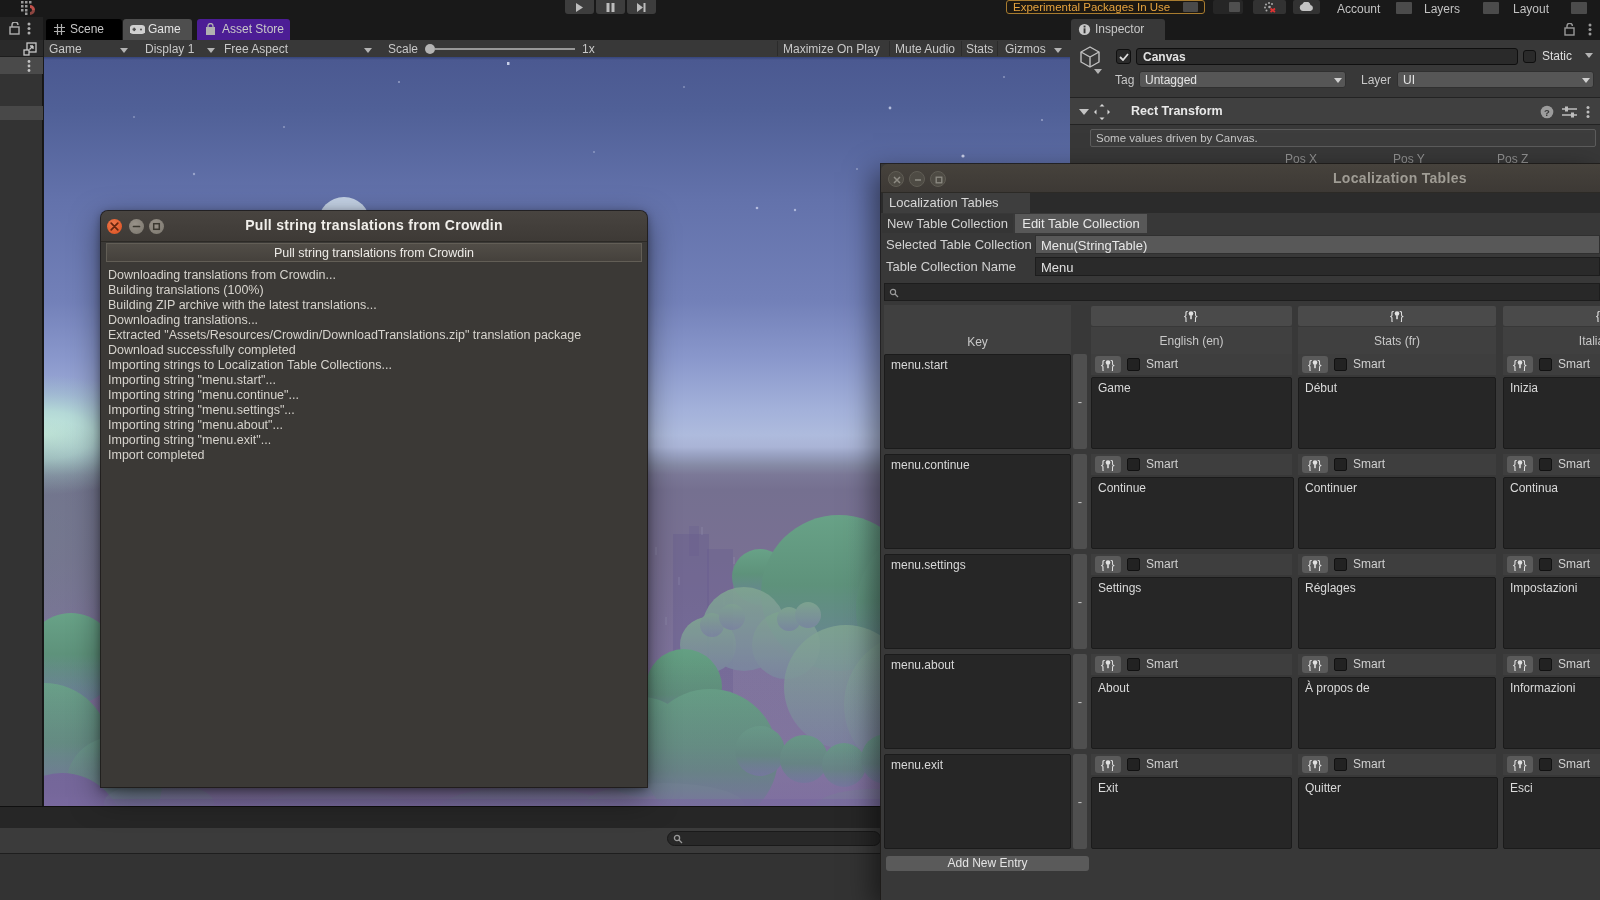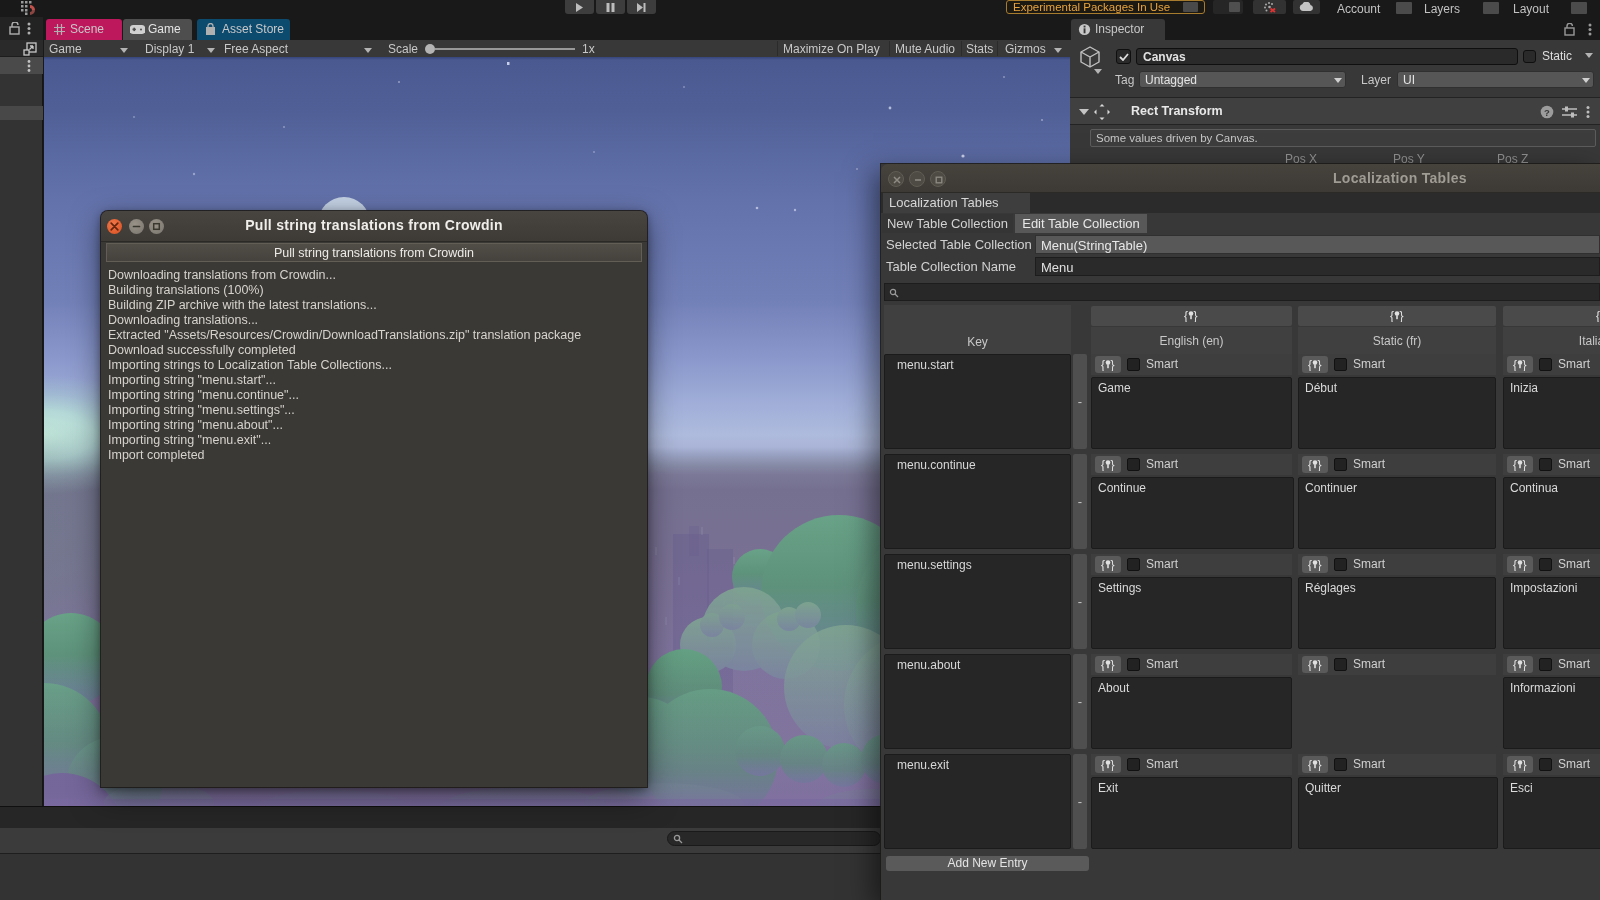--- a/index.html
+++ b/index.html
@@ -5,21 +5,21 @@
   * { margin:0; padding:0; box-sizing:border-box; }
   html,body { width:1600px; height:900px; overflow:hidden; background:#191919;
     font-family:"Liberation Sans", sans-serif; }
   .abs { position:absolute; }
   body { position:relative; }
   .txt { color:#c8c8c8; font-size:12px; white-space:nowrap; }
   .arrow-down { width:0; height:0; border-left:4px solid transparent;
     border-right:4px solid transparent; border-top:5px solid #b4b4b4; }
   .circbtn { width:16px; height:16px; border-radius:50%; background:#4e4b44; border:1px solid #605d55; }
   .kcell { position:absolute; left:3px; width:187px; height:95px; background:#262626;
-    border:1px solid #1b1b1b; border-radius:2px; color:#d8d8d8; font-size:12px; padding:3px 12px; }
+    border:1px solid #1b1b1b; border-radius:2px; color:#d8d8d8; font-size:12px; padding:3px 6px; }
   .minus { position:absolute; left:192px; width:14px; height:95px; background:#4f4f4f;
     border-radius:2px; color:#c8c8c8; font-size:13px; text-align:center; line-height:95px; }
   .lhead { position:absolute; height:21px; background:#3e3e3e; }
   .lta { position:absolute; height:72px; background:#262626; border:1px solid #1b1b1b;
     border-radius:2px; color:#dadada; font-size:12px; padding:3px 6px; }
   .iconbtn { position:absolute; left:4px; top:2px; width:26px; height:17px; background:#5a5a5a; border-radius:3px; }
   .smartcb { position:absolute; left:36px; top:4px; width:13px; height:13px; background:#222;
     border:1px solid #111; border-radius:2px; }
   .smartlbl { position:absolute; left:55px; top:3px; font-size:12px; color:#d0d0d0; }
   .pinic { position:absolute; left:5px; top:2px; }
@@ -120,36 +120,36 @@
     <svg class="abs" style="left:27px;top:3px;" width="4" height="12" viewBox="0 0 4 12">
       <circle cx="2" cy="1.5" r="1.4" fill="#c4c4c4"></circle>
         <circle cx="2" cy="6" r="1.4" fill="#c4c4c4"></circle>
         <circle cx="2" cy="10.5" r="1.4" fill="#c4c4c4"></circle>
     </svg>
   </div>
   <div class="abs" style="left:0;top:89px;width:43px;height:14px;background:#484848;"></div>
 </div>
 
 <div class="abs" id="gametabs" style="left:44px;top:17px;width:1026px;height:23px;background:#191919;">
-  <div class="abs" style="left:2px;top:2px;width:76px;height:21px;background:#be185d;border-radius:3px 3px 0 0;">
+  <div class="abs" style="left:2px;top:2px;width:76px;height:21px;background:#000000;border-radius:3px 3px 0 0;">
     <svg class="abs" style="left:8px;top:5px;" width="11" height="11" viewBox="0 0 11 11">
       <path d="M3.5 0 L3.5 11 M7.5 0 L7.5 11 M0 3.5 L11 3.5 M0 7.5 L11 7.5" stroke="#b0b0b0" stroke-width="1.2"></path>
     </svg>
     <div class="abs txt" style="left:24px;top:3px;">Scene</div>
   </div>
   <div class="abs" style="left:79px;top:2px;width:69px;height:21px;background:#4e4e4e;border-radius:3px 3px 0 0;">
     <svg class="abs" style="left:7px;top:6px;" width="15" height="9" viewBox="0 0 15 9">
       <path d="M3 0 h9 a3.5 4.5 0 0 1 0 9 h-9 a3.5 4.5 0 0 1 0 -9 z" fill="#d0d0d0"></path>
       <rect x="2.5" y="3.6" width="3.4" height="1.6" fill="#4e4e4e"></rect>
         <rect x="3.4" y="2.7" width="1.6" height="3.4" fill="#4e4e4e"></rect>
       <circle cx="11" cy="4.5" r="1" fill="#4e4e4e"></circle>
     </svg>
     <div class="abs txt" style="left:25px;top:3px;color:#e4e4e4;">Game</div>
   </div>
-  <div class="abs" style="left:153px;top:2px;width:93px;height:21px;background:#0c4a6e;border-radius:3px 3px 0 0;">
+  <div class="abs" style="left:153px;top:2px;width:93px;height:21px;background:#4c1d95;border-radius:3px 3px 0 0;">
     <svg class="abs" style="left:8px;top:4px;" width="11" height="13" viewBox="0 0 11 13">
       <path d="M1 4 h9 v8 h-9 z" fill="#b0b0b0"></path>
       <path d="M3 4 V3 a2.5 2.5 0 0 1 5 0 V4" fill="none" stroke="#b0b0b0" stroke-width="1.3"></path>
     </svg>
     <div class="abs txt" style="left:25px;top:3px;">Asset Store</div>
   </div>
 </div>
 
 <div class="abs" id="gametoolbar" style="left:44px;top:40px;width:1026px;height:17px;background:#383838;">
   <div class="abs txt" style="left:5px;top:2px;">Game</div>
@@ -514,21 +514,21 @@
   </div>
   <div class="abs" style="left:417px;top:142px;width:198px;height:20px;background:#4a4a4a;border-radius:2px;">
     <svg style="position:absolute;left:91px;top:3px;" width="16" height="13" viewBox="0 0 16 13">
       <text x="1" y="11" font-size="12" fill="#e0e0e0" font-family="Liberation Sans">{</text>
       <text x="10.5" y="11" font-size="12" fill="#e0e0e0" font-family="Liberation Sans">}</text>
       <circle cx="8" cy="4.6" r="2.3" fill="#e0e0e0"></circle>
       <rect x="7.2" y="6.6" width="1.6" height="3.6" fill="#e0e0e0"></rect>
     </svg>
   </div>
   <div class="abs" style="left:417px;top:163px;width:198px;height:27px;background:#404040;">
-    <div class="abs" style="left:0;top:7px;width:198px;text-align:center;font-size:12px;color:#c8c8c8;white-space:nowrap;">Static (fr)</div>
+    <div class="abs" style="left:0;top:7px;width:198px;text-align:center;font-size:12px;color:#c8c8c8;white-space:nowrap;">Stats (fr)</div>
   </div>
   <div class="abs" style="left:622px;top:142px;width:201px;height:20px;background:#4a4a4a;border-radius:2px;">
     <svg style="position:absolute;left:92px;top:3px;" width="16" height="13" viewBox="0 0 16 13">
       <text x="1" y="11" font-size="12" fill="#e0e0e0" font-family="Liberation Sans">{</text>
       <text x="10.5" y="11" font-size="12" fill="#e0e0e0" font-family="Liberation Sans">}</text>
       <circle cx="8" cy="4.6" r="2.3" fill="#e0e0e0"></circle>
       <rect x="7.2" y="6.6" width="1.6" height="3.6" fill="#e0e0e0"></rect>
     </svg>
   </div>
   <div class="abs" style="left:622px;top:163px;width:201px;height:27px;background:#404040;">
@@ -677,20 +677,21 @@
         <svg class="pinic" width="16" height="13" viewBox="0 0 16 13">
  <text x="1" y="11" font-size="12" fill="#e0e0e0" font-family="Liberation Sans">{</text>
  <text x="10.5" y="11" font-size="12" fill="#e0e0e0" font-family="Liberation Sans">}</text>
  <circle cx="8" cy="4.6" r="2.3" fill="#e0e0e0"></circle>
  <rect x="7.2" y="6.6" width="1.6" height="3.6" fill="#e0e0e0"></rect>
 </svg>
       </div>
     <div class="smartcb"></div>
     <div class="smartlbl">Smart</div>
   </div>
+  <div class="lta" style="left:417px;top:513px;width:198px;">À propos de</div>
   <div class="lhead" style="left:622px;top:490px;width:201px;">
     <div class="iconbtn">
         <svg class="pinic" width="16" height="13" viewBox="0 0 16 13">
  <text x="1" y="11" font-size="12" fill="#e0e0e0" font-family="Liberation Sans">{</text>
  <text x="10.5" y="11" font-size="12" fill="#e0e0e0" font-family="Liberation Sans">}</text>
  <circle cx="8" cy="4.6" r="2.3" fill="#e0e0e0"></circle>
  <rect x="7.2" y="6.6" width="1.6" height="3.6" fill="#e0e0e0"></rect>
 </svg>
       </div>
     <div class="smartcb"></div>

